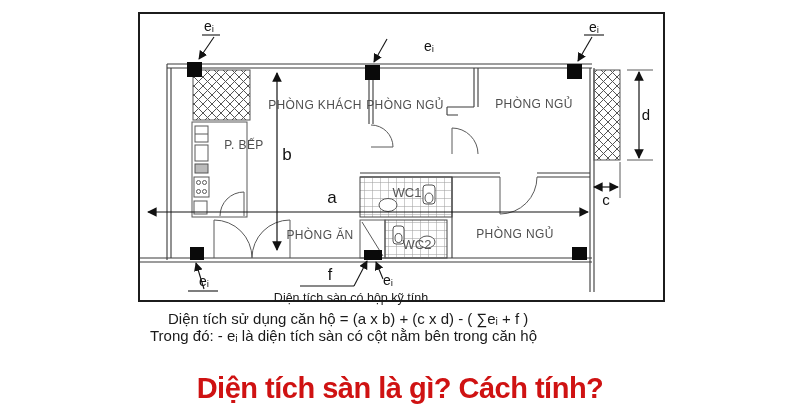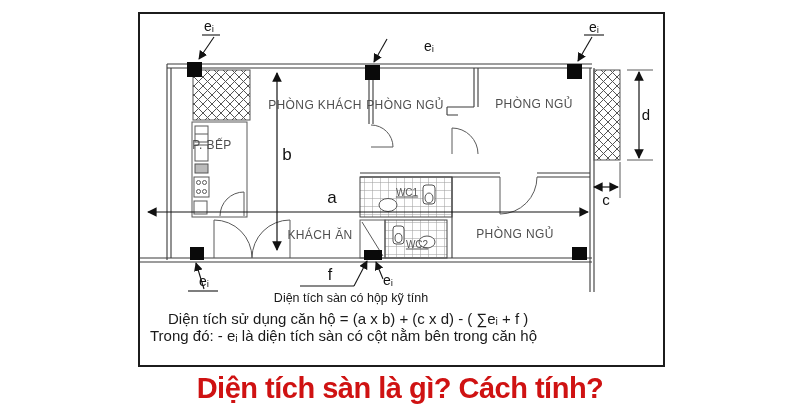--- a/index.html
+++ b/index.html
@@ -1,24 +1,24 @@
 <!DOCTYPE html>
 <html><head>
 <meta charset="utf-8">
 <style>
   html,body{margin:0;padding:0;background:#fff;}
   body{width:800px;height:418px;position:relative;font-family:"Liberation Sans",sans-serif;overflow:hidden;}
   .frame{
-    position:absolute;left:138px;top:12px;width:527px;height:355px;
+    position:absolute;left:138px;top:12px;width:527px;height:290px;
     border:2px solid #1c1c1c;box-sizing:border-box;background:#fff;
   }
   .frame svg{position:absolute;left:0;top:0;}
   .lbl{position:absolute;transform:translate(-50%,-50%);white-space:nowrap;color:#222;}
   .room{font-size:12px;letter-spacing:.4px;color:#4f4f4f;}
-  .wc{font-size:10px;color:#555;text-decoration:underline;}
+  .wc{font-size:13px;color:#555;}
   .dimlbl{font-size:17px;color:#111;}
   .dimsm{font-size:15px;color:#111;}
   .elbl{font-size:14px;color:#111;}
   .flbl{font-size:16px;color:#111;}
   .note{font-size:12.5px;color:#1a1a1a;}
   .formula{position:absolute;font-size:15px;color:#1a1a1a;white-space:nowrap;}
   .title{
     position:absolute;left:0;top:372px;width:800px;text-align:center;
     font-size:29px;font-weight:bold;letter-spacing:-.5px;
   }
@@ -137,22 +137,22 @@
   <span class="lbl elbl" style="left:454px;top:13px">eᵢ</span>
   <span class="lbl elbl" style="left:64px;top:267px">eᵢ</span>
   <span class="lbl flbl" style="left:190px;top:261px">f</span>
   <span class="lbl elbl" style="left:248px;top:266px">eᵢ</span>
   <span class="lbl note" style="left:211px;top:284px">Diện tích sàn có hộp kỹ tính</span>
 
   <span class="lbl room" style="left:175px;top:91px">PHÒNG KHÁCH</span>
   <span class="lbl room" style="left:265px;top:91px">PHÒNG NGỦ</span>
   <span class="lbl room" style="left:394px;top:90px">PHÒNG NGỦ</span>
   <span class="lbl room" style="left:375px;top:220px">PHÒNG NGỦ</span>
-  <span class="lbl room" style="left:180px;top:221px">KHÁCH ĂN</span>
-  <span class="lbl room" style="left:72px;top:131px">P. BẾP</span>
+  <span class="lbl room" style="left:180px;top:221px">PHÒNG ĂN</span>
+  <span class="lbl room" style="left:104px;top:131px">P. BẾP</span>
   <span class="lbl wc" style="left:267px;top:178px">WC1</span>
   <span class="lbl wc" style="left:277px;top:230px">WC2</span>
 
   <span class="lbl dimlbl" style="left:192px;top:184px">a</span>
   <span class="lbl dimlbl" style="left:147px;top:141px">b</span>
   <span class="lbl dimsm" style="left:466px;top:185px">c</span>
   <span class="lbl dimsm" style="left:506px;top:100px">d</span>
 
   <div class="formula" style="left:28px;top:296px">Diện tích sử dụng căn hộ = (a x b) + (c x d) - ( ∑eᵢ + f )</div>
   <div class="formula" style="left:10px;top:313px">Trong đó: - eᵢ là diện tích sàn có cột nằm bên trong căn hộ</div>

